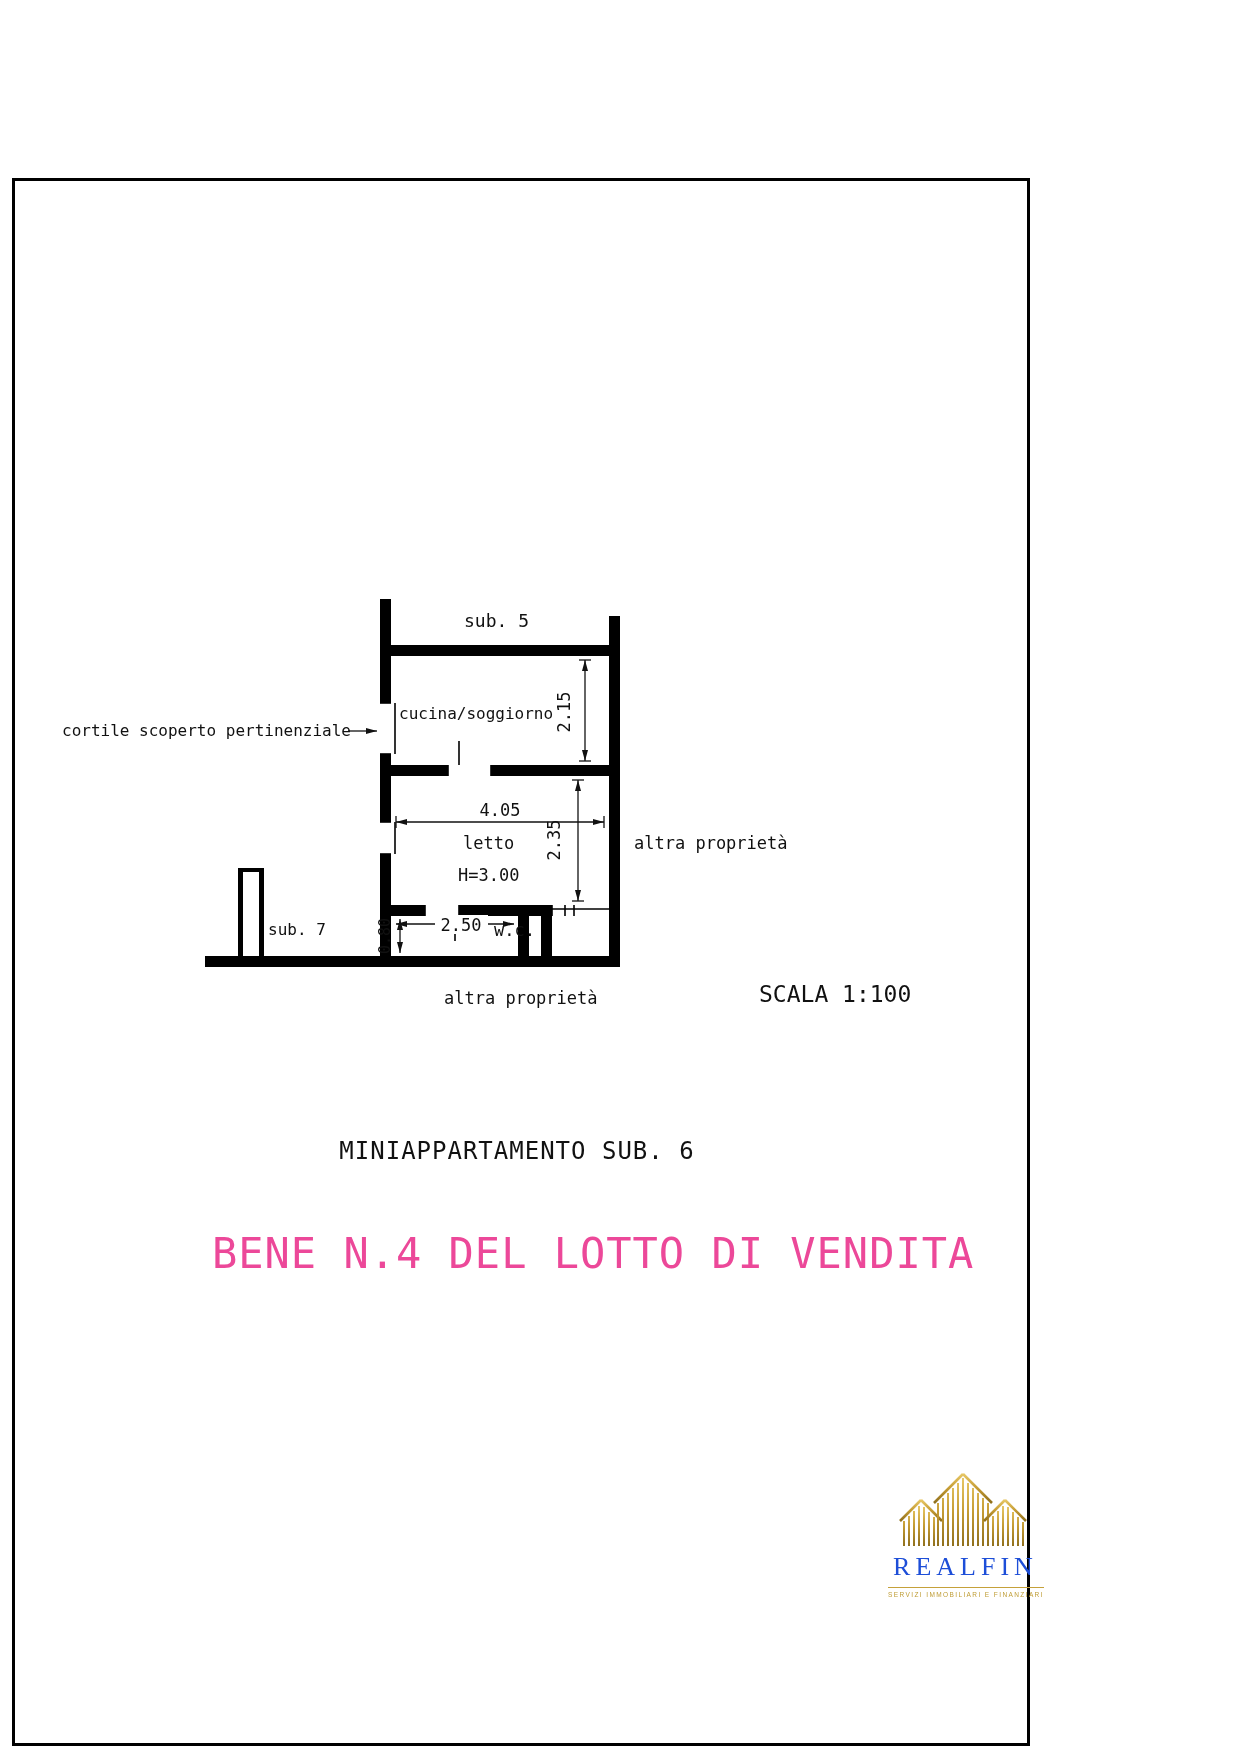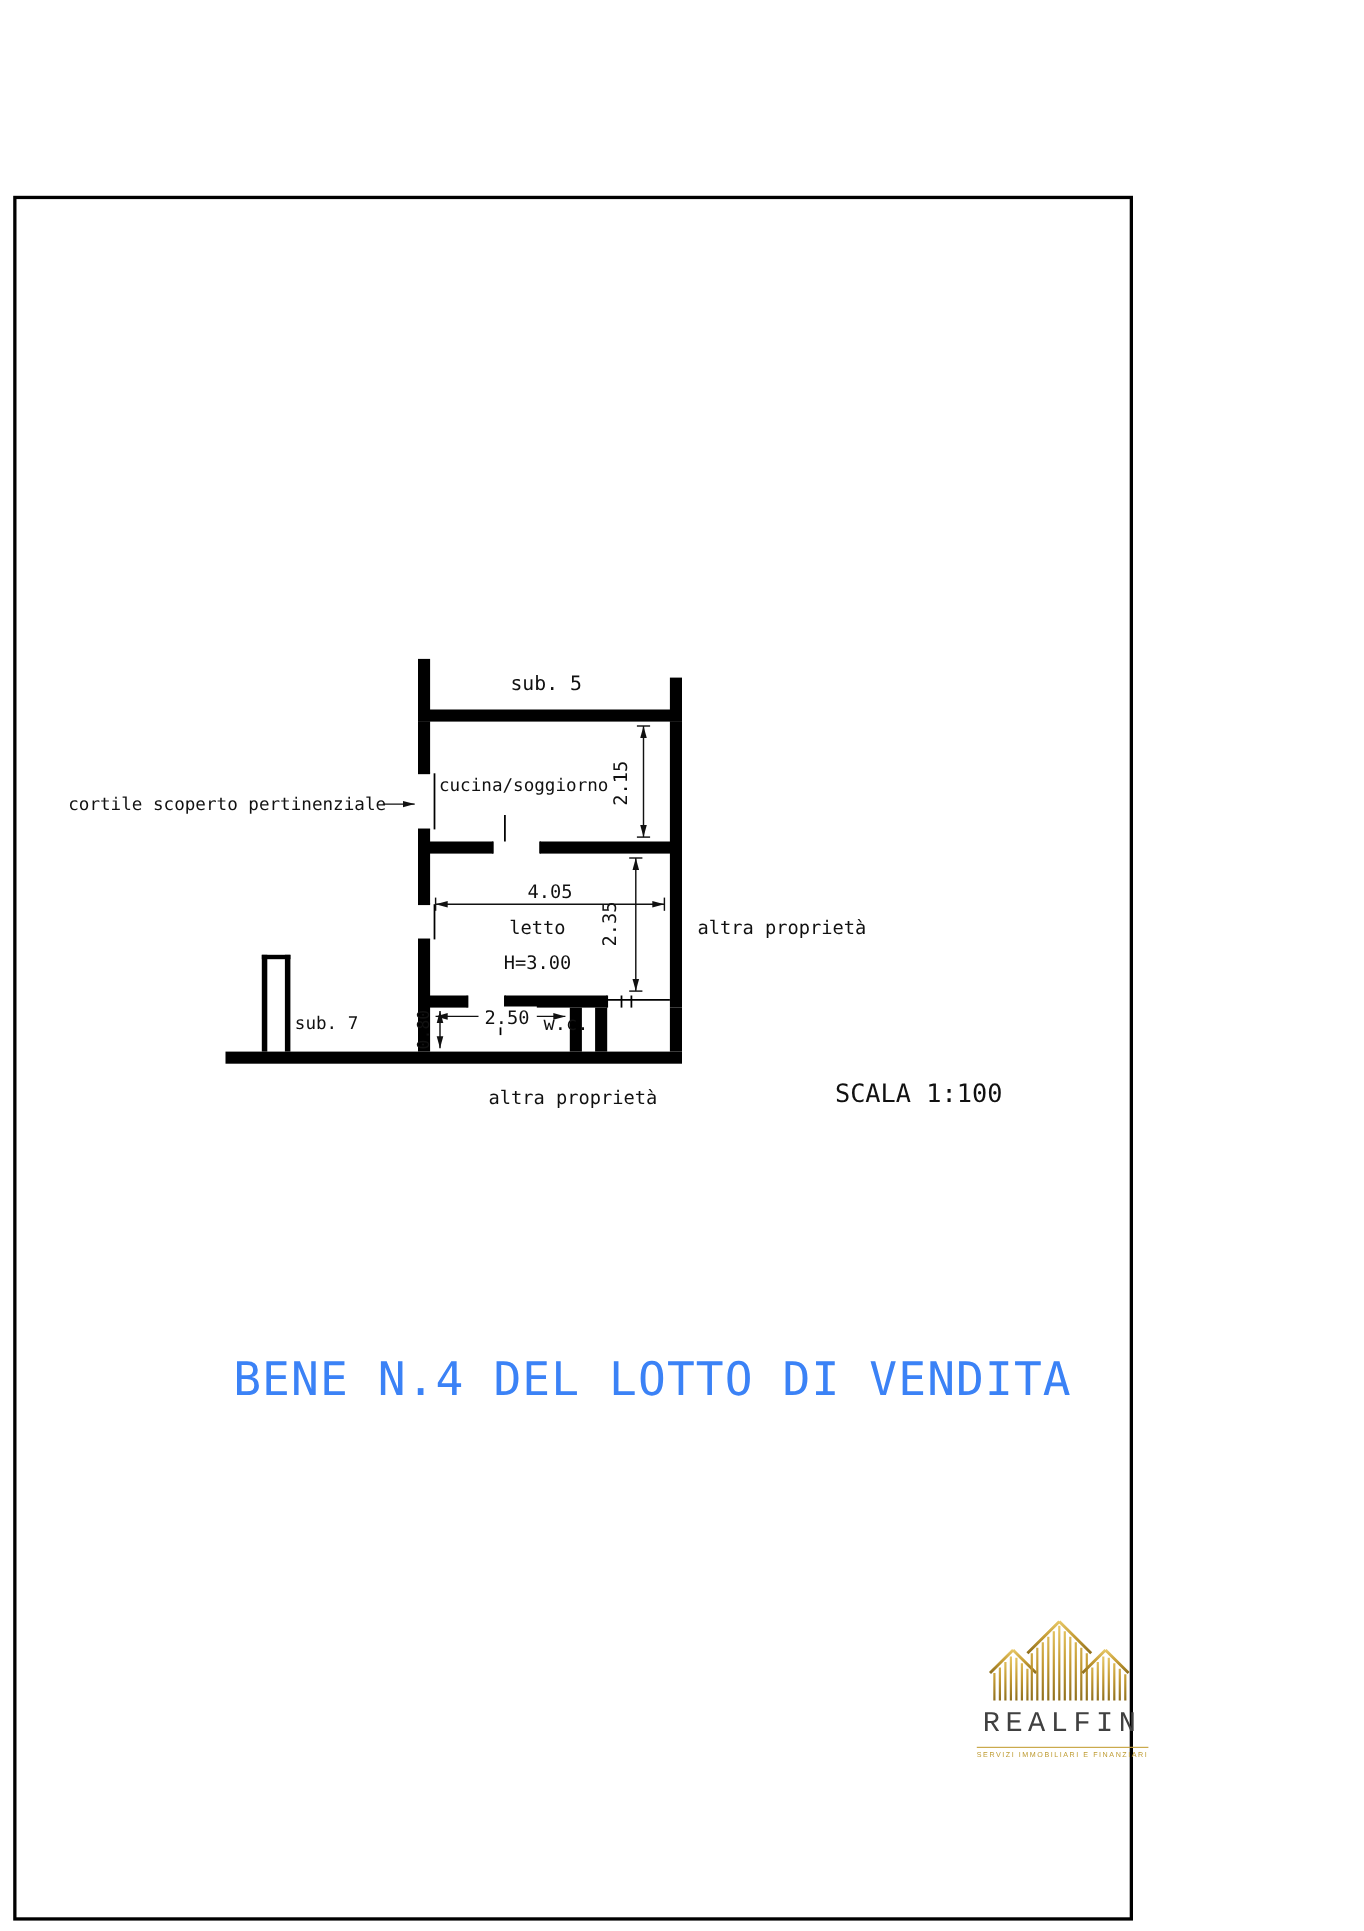--- a/index.html
+++ b/index.html
@@ -22,31 +22,31 @@
     text-align:center;
     font-family:"DejaVu Sans Mono", monospace;
     font-size:24px;letter-spacing:1px;color:#111;
     white-space:nowrap;
   }
   .cap1{top:1092px;}
   .cap2{top:1137px;}
   .main-title{
     position:absolute;left:212px;top:1229px;
     font-family:"DejaVu Sans Mono", monospace;
-    font-size:42px;letter-spacing:1px;color:#3b82f6;
+    font-size:42px;letter-spacing:1px;color:#ec4899;
     white-space:nowrap;
   }
   .logo{
     position:absolute;left:888px;top:1466px;width:150px;
     text-align:center;
   }
   .logo-name{
-    font-family:Liberation Mono, monospace;
+    font-family:Liberation Serif, serif;
     font-size:26px;letter-spacing:5px;padding-left:5px;
-    color:#404040;margin-top:-4px;white-space:nowrap;
+    color:#1d4ed8;margin-top:-4px;white-space:nowrap;
   }
   .logo-tagline{
     display:inline-block;
     font-family:"Liberation Sans",sans-serif;
     font-size:6.5px;letter-spacing:1.4px;color:#bf9c33;
     border-top:1px solid #c5a13a;
     padding-top:3px;margin-top:3px;white-space:nowrap;
   }
   svg text{fill:#111;}
 </style>
@@ -141,20 +141,21 @@
       <text x="759" y="1002" font-size="23">SCALA 1:100</text>
 
       <text x="500" y="816" text-anchor="middle">4.05</text>
       <text x="461" y="931" text-anchor="middle">2.50</text>
       <text x="570" y="712" text-anchor="middle" transform="rotate(-90 570 712)">2.15</text>
       <text x="560" y="840" text-anchor="middle" transform="rotate(-90 560 840)">2.35</text>
       <text x="390" y="936" font-size="15" text-anchor="middle" transform="rotate(-90 390 936)">0.80</text>
     </g>
   </svg>
 
+  <div class="caption-block cap2">MINIAPPARTAMENTO SUB. 6</div>
   <div class="main-title">BENE N.4 DEL LOTTO DI VENDITA</div>
 
   <div class="logo">
     <svg width="150" height="86" viewBox="0 0 150 86">
       <defs>
         <linearGradient id="gold" x1="0" y1="0" x2="0" y2="1">
           <stop offset="0" stop-color="#e7c766"></stop>
           <stop offset="0.5" stop-color="#c49b33"></stop>
           <stop offset="1" stop-color="#8f6f1d"></stop>
         </linearGradient>

